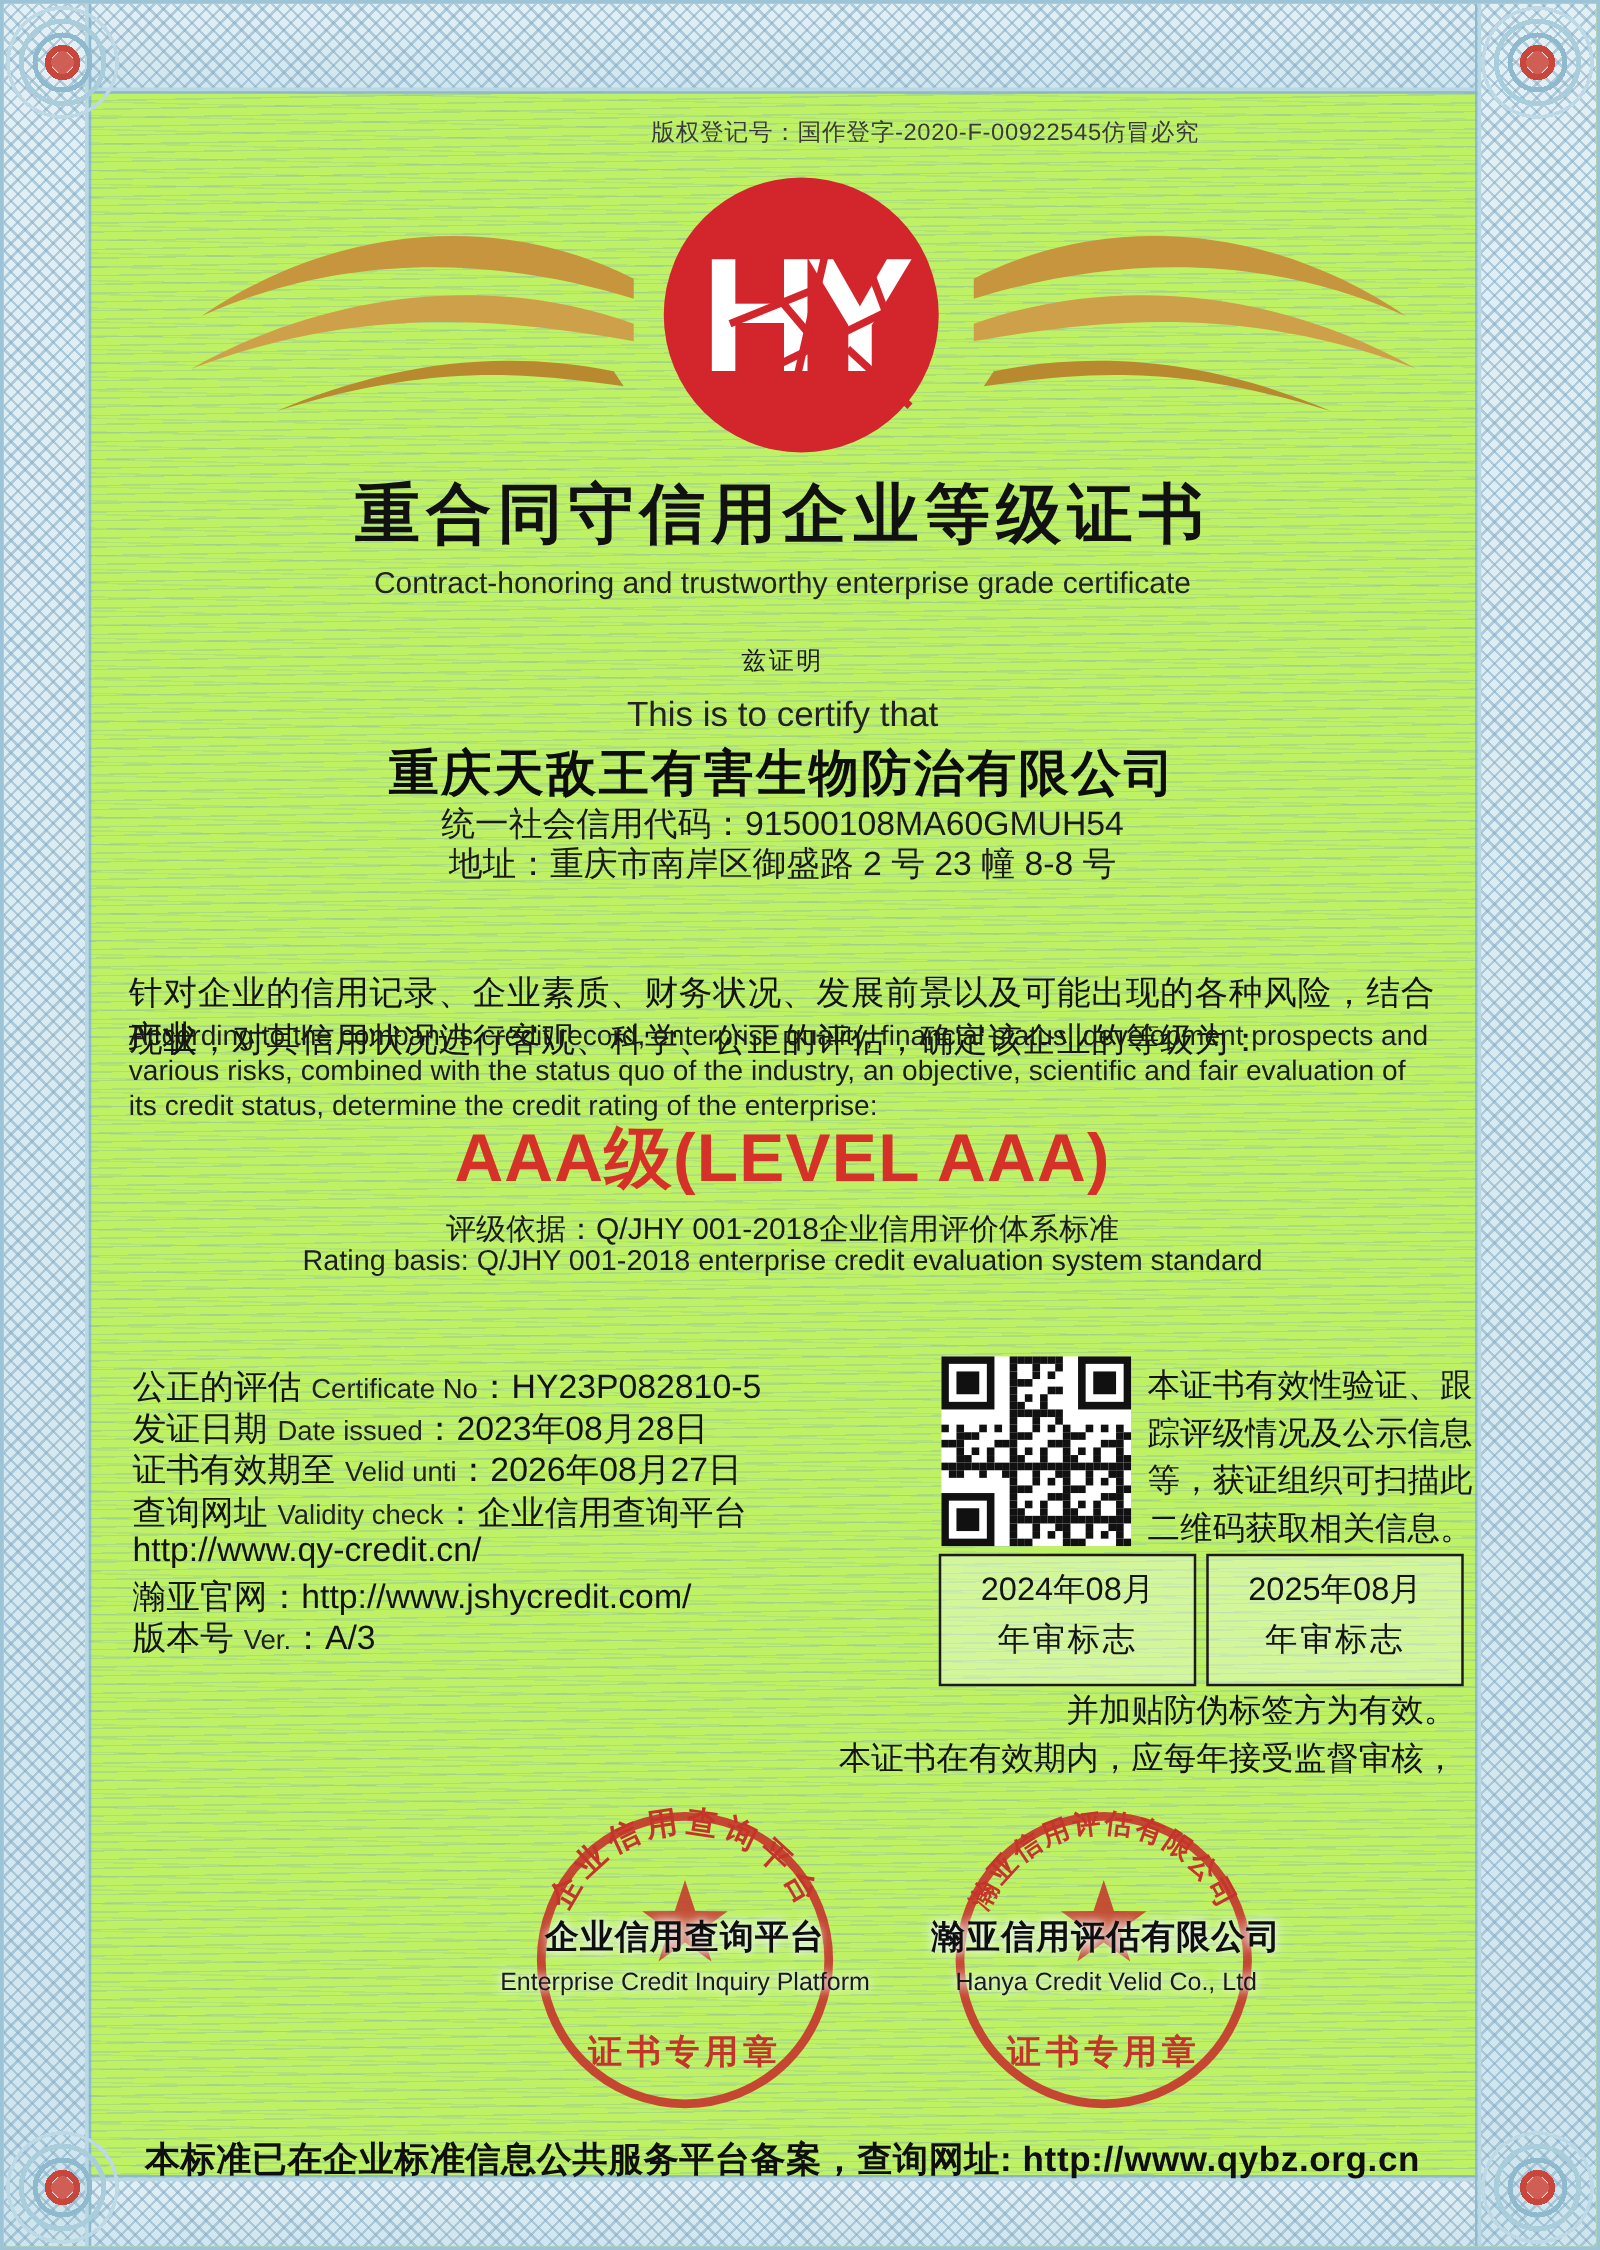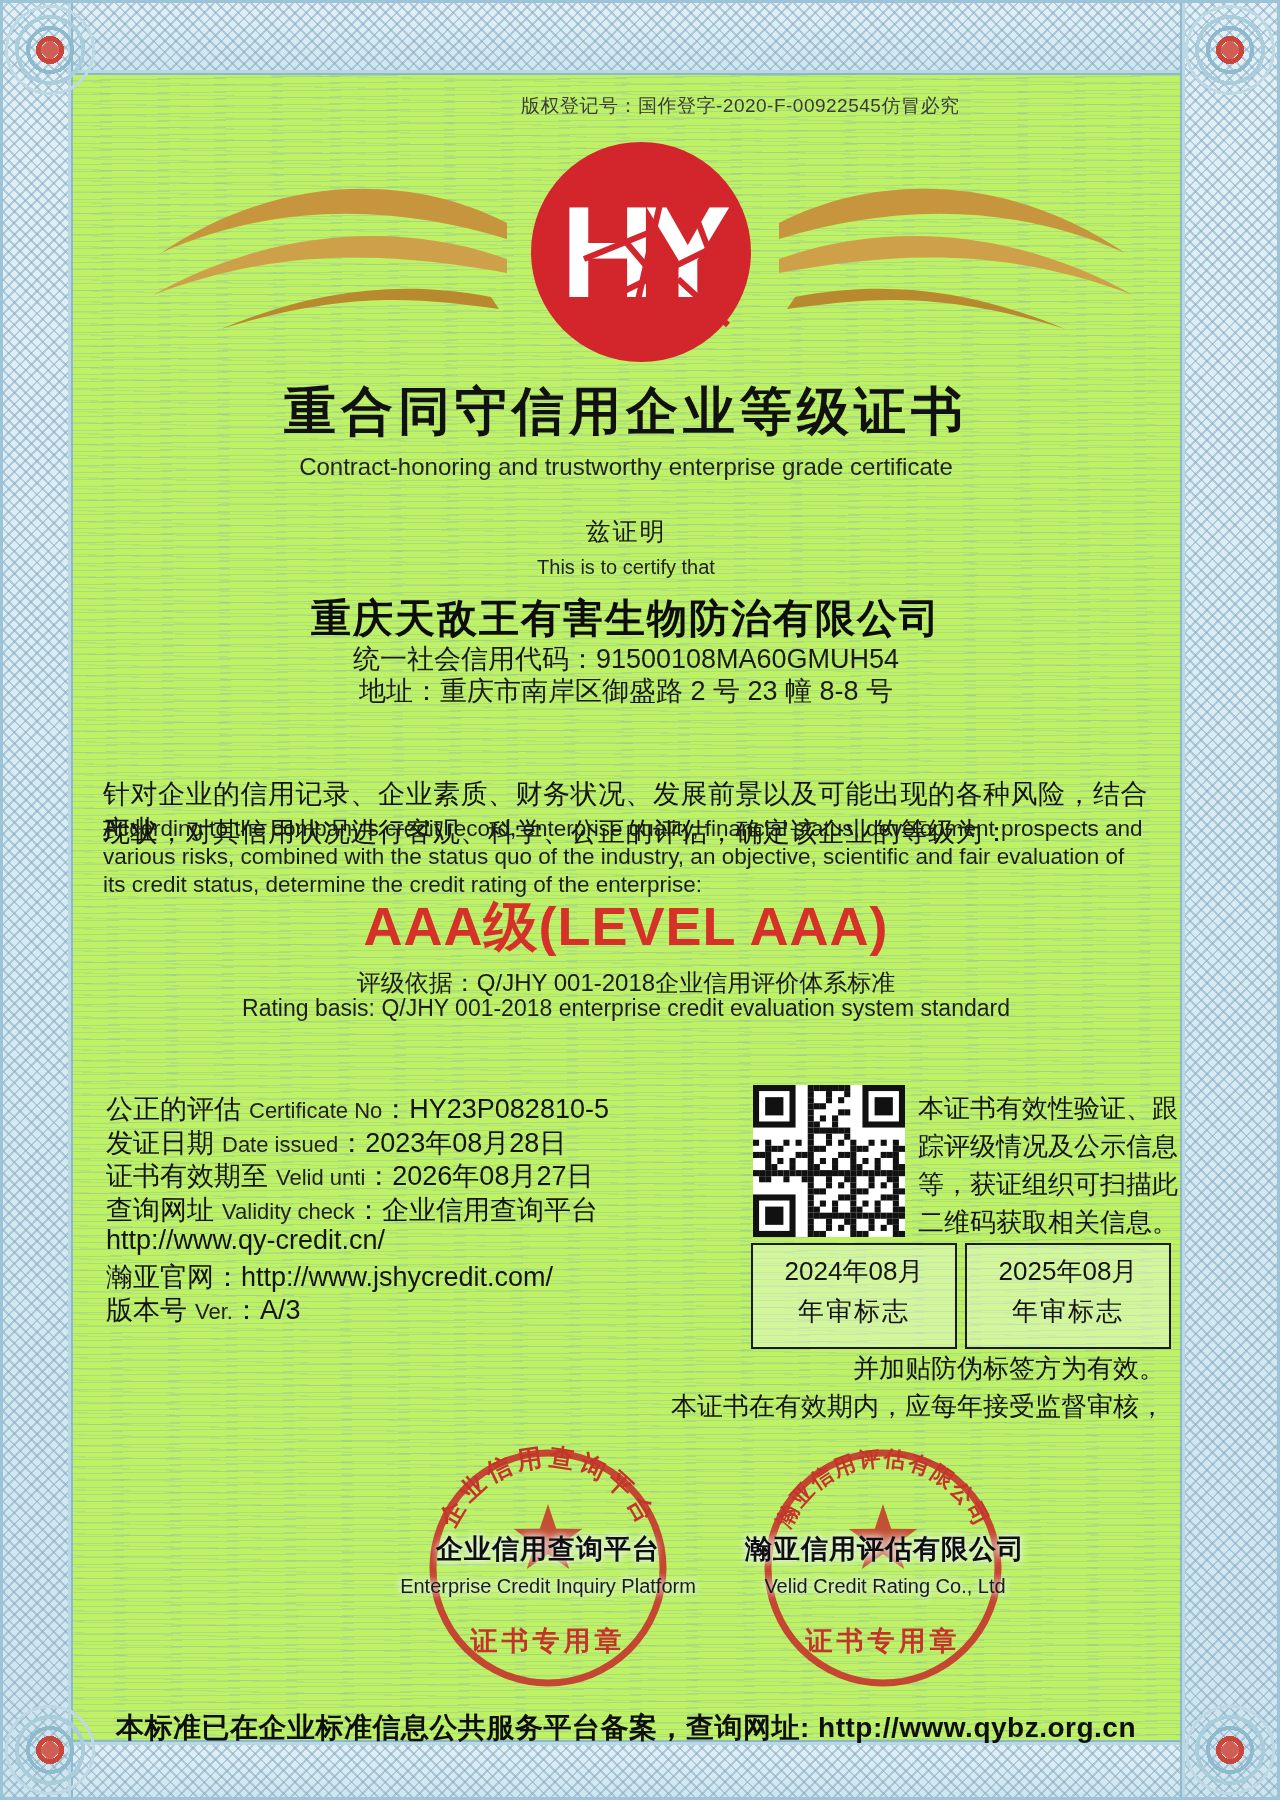--- a/index.html
+++ b/index.html
@@ -24,22 +24,22 @@
   .waves{position:absolute;left:68px;right:95px;top:70px;bottom:55px;background:
       repeating-linear-gradient(179deg, rgba(125,170,192,.30) 0 1.2px, rgba(0,0,0,0) 1.2px 7px),
       repeating-linear-gradient(181.3deg, rgba(125,170,192,.20) 0 1.2px, rgba(0,0,0,0) 1.2px 11px);}
 
   .abs{position:absolute;}
   .ctr{left:72px;right:100px;text-align:center;}
   .copyright{top:90px;left:518px;font-size:19px;color:#3a3a3a;letter-spacing:.5px;}
 
   .title-cn{top:374px;font-size:52px;font-weight:900;letter-spacing:5px;color:#111;}
   .title-en{top:450px;font-size:24px;color:#222;}
-  .certify-cn{top:512px;font-size:25px;color:#1a1a1a;letter-spacing:2px;}
-  .certify-en{top:553px;font-size:20px;color:#222;}
+  .certify-cn{top:512px;font-size:20px;color:#1a1a1a;letter-spacing:2px;}
+  .certify-en{top:553px;font-size:28px;color:#222;}
   .company-name{top:588px;font-size:40px;font-weight:900;letter-spacing:2px;color:#0d0d0d;}
   .company-code{top:638px;font-size:27px;color:#1a1a1a;}
   .company-addr{top:670px;font-size:27px;color:#1a1a1a;}
 
   .body-cn{left:100px;right:120px;font-size:27px;color:#141414;letter-spacing:.5px;margin-top:33px;}
   .bc1{top:740px;} .bc2{top:778px;}
   .body-en{top:812px;left:100px;right:128px;font-size:22.5px;line-height:28px;color:#1d1d1d;text-align:left;}
 
   .rating{top:888px;font-size:54px;font-weight:900;color:#d63128;letter-spacing:1px;}
   .basis-cn{top:964px;font-size:24px;color:#1a1a1a;}
@@ -418,18 +418,18 @@
     <polygon points="125,61 133.2,85.7 159.2,85.9 138.3,101.3 146.2,126.1 125,111 103.8,126.1 111.7,101.3 90.8,85.9 116.8,85.7" fill="#c5342b" opacity=".85"></polygon>
     <text x="125" y="207" text-anchor="middle" font-size="27" font-weight="700" fill="#c5342b" letter-spacing="4">证书专用章</text>
   </svg>
 
   <div class="abs cap cap-l">
     <div class="cn">企业信用查询平台</div>
     <div class="en">Enterprise Credit Inquiry Platform</div>
   </div>
   <div class="abs cap cap-r">
     <div class="cn">瀚亚信用评估有限公司</div>
-    <div class="en">Velid Credit Rating Co., Ltd</div>
+    <div class="en">Hanya Credit Velid Co., Ltd</div>
   </div>
 
   <div class="abs ctr footer">本标准已在企业标准信息公共服务平台备案，查询网址: http://www.qybz.org.cn</div>
 
 </div>
 
 </body></html>

